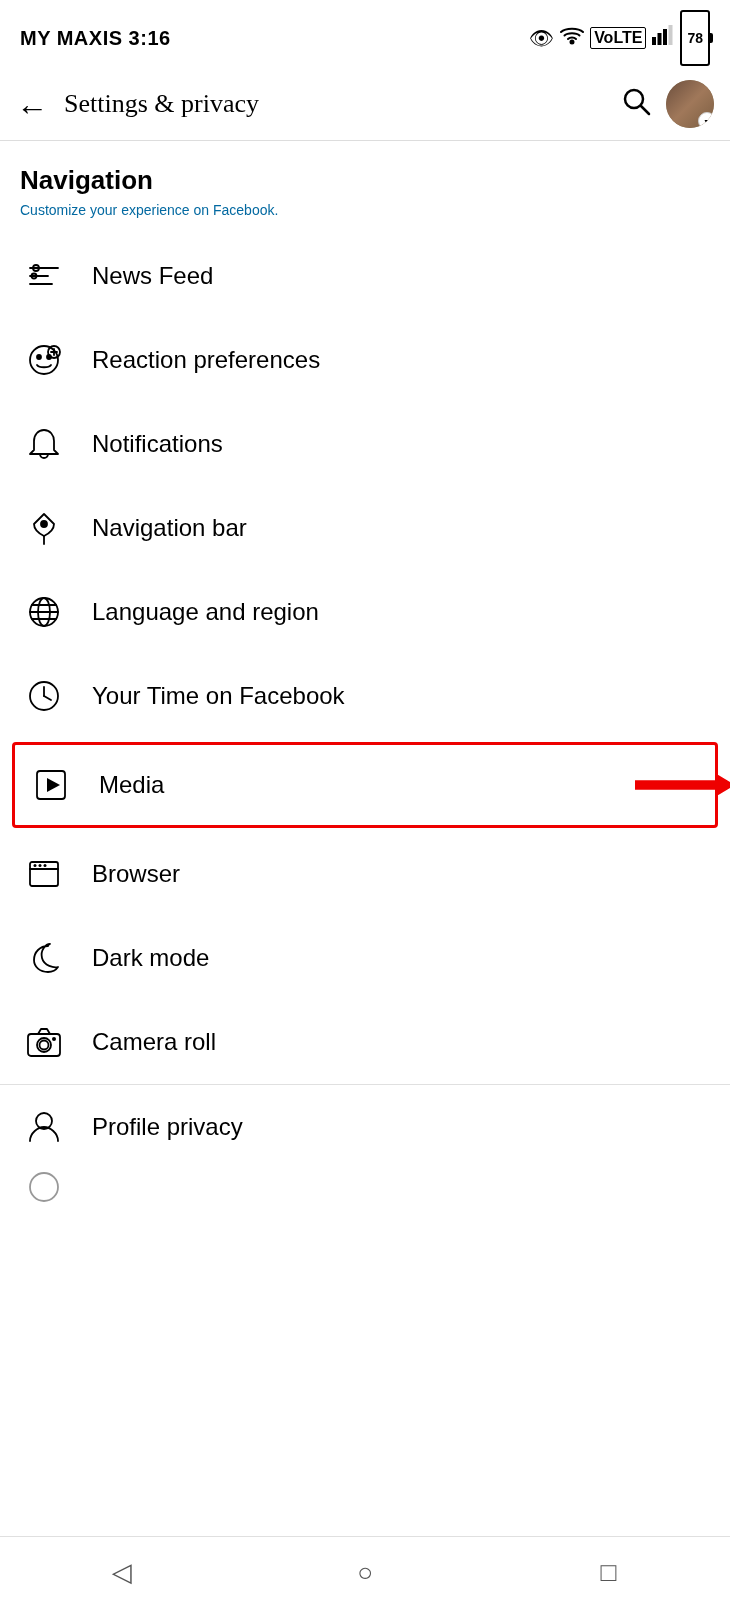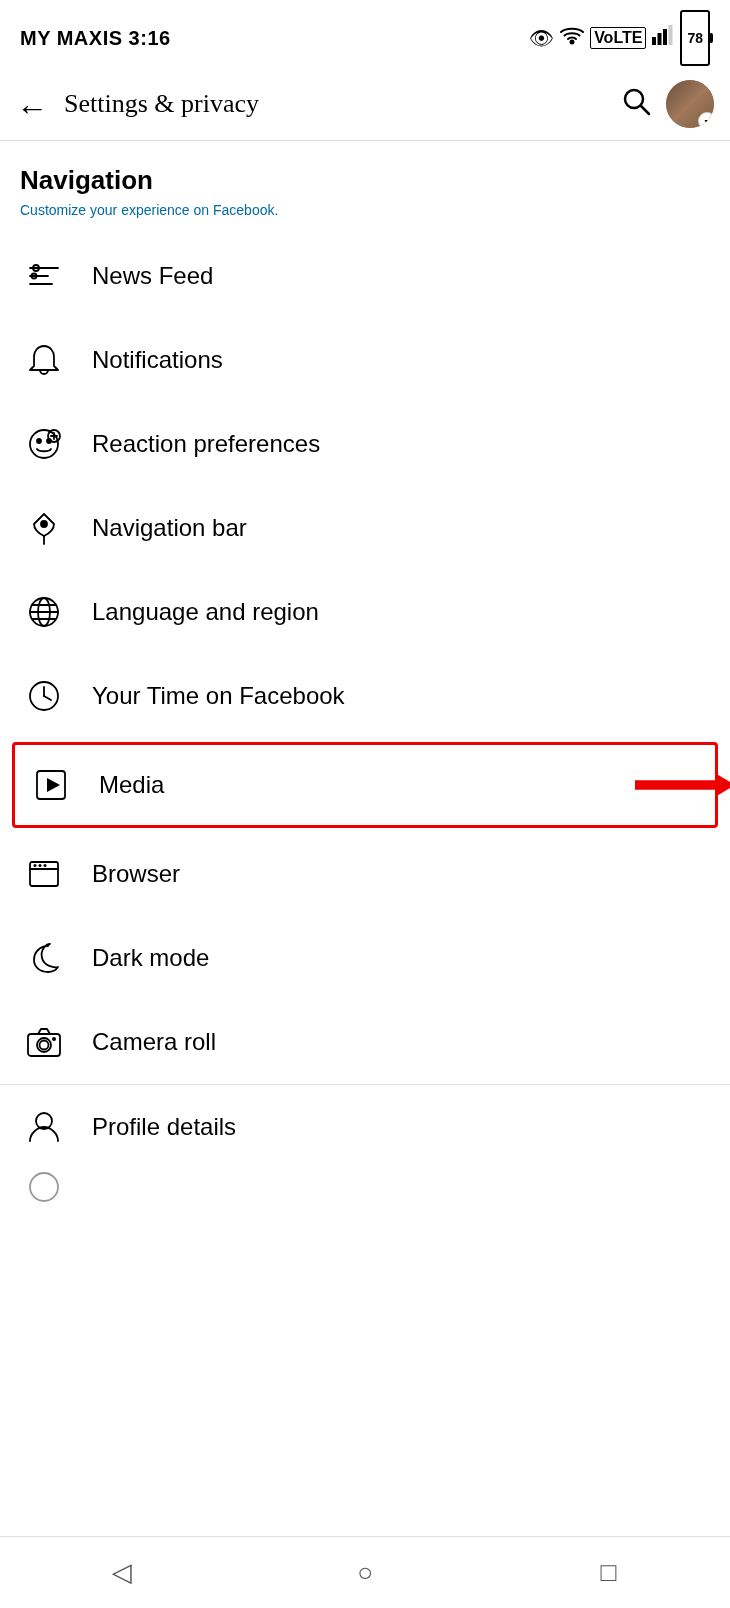--- a/index.html
+++ b/index.html
@@ -254,45 +254,45 @@
           <circle cx="10" cy="10" r="3" fill="none"></circle>
           <circle cx="8" cy="18" r="2.5" fill="none"></circle>
         </svg>
       </div>
       <span class="menu-label">News Feed</span>
     </li>
 
     <li class="menu-item">
       <div class="menu-icon">
         <svg viewBox="0 0 36 36">
-          <path d="M18 4 C12 4, 8 9, 8 15 L8 24 L4 28 L32 28 L28 24 L28 15 C28 9, 24 4, 18 4"></path>
-          <path d="M14 28 C14 30.2, 15.8 32, 18 32 C20.2 32, 22 30.2, 22 28"></path>
-        </svg>
-      </div>
-      <span class="menu-label">Notifications</span>
-    </li>
-
-    <li class="menu-item">
-      <div class="menu-icon">
-        <svg viewBox="0 0 36 36">
           <circle cx="18" cy="18" r="14"></circle>
           <circle cx="13" cy="15" r="2" fill="#000"></circle>
           <circle cx="23" cy="15" r="2" fill="#000"></circle>
           <path d="M11 23c2 3 12 3 14 0"></path>
           <circle cx="28" cy="10" r="6" fill="none"></circle>
           <line x1="28" y1="7" x2="28" y2="13"></line>
           <line x1="25" y1="10" x2="31" y2="10"></line>
         </svg>
       </div>
       <span class="menu-label">Reaction preferences</span>
     </li>
 
     <li class="menu-item">
       <div class="menu-icon">
         <svg viewBox="0 0 36 36">
+          <path d="M18 4 C12 4, 8 9, 8 15 L8 24 L4 28 L32 28 L28 24 L28 15 C28 9, 24 4, 18 4"></path>
+          <path d="M14 28 C14 30.2, 15.8 32, 18 32 C20.2 32, 22 30.2, 22 28"></path>
+        </svg>
+      </div>
+      <span class="menu-label">Notifications</span>
+    </li>
+
+    <li class="menu-item">
+      <div class="menu-icon">
+        <svg viewBox="0 0 36 36">
           <path d="M18 4 L28 14 C28 20, 22 24, 18 26 C14 24, 8 20, 8 14 Z"></path>
           <line x1="18" y1="26" x2="18" y2="34"></line>
           <circle cx="18" cy="14" r="3" fill="#000"></circle>
         </svg>
       </div>
       <span class="menu-label">Navigation bar</span>
     </li>
 
     <li class="menu-item">
       <div class="menu-icon">
@@ -373,21 +373,21 @@
 
   <ul class="menu-list">
 
     <li class="menu-item">
       <div class="menu-icon">
         <svg viewBox="0 0 36 36">
           <circle cx="18" cy="12" r="8"></circle>
           <path d="M4 32 C4 24, 12 18, 18 18 C24 18, 32 24, 32 32"></path>
         </svg>
       </div>
-      <span class="menu-label">Profile details</span>
+      <span class="menu-label">Profile privacy</span>
     </li>
 
     <li class="menu-item" style="opacity:0.4; overflow:hidden; height:30px;">
       <div class="menu-icon">
         <svg viewBox="0 0 36 36">
           <circle cx="18" cy="18" r="14"></circle>
         </svg>
       </div>
     </li>
   </ul>

